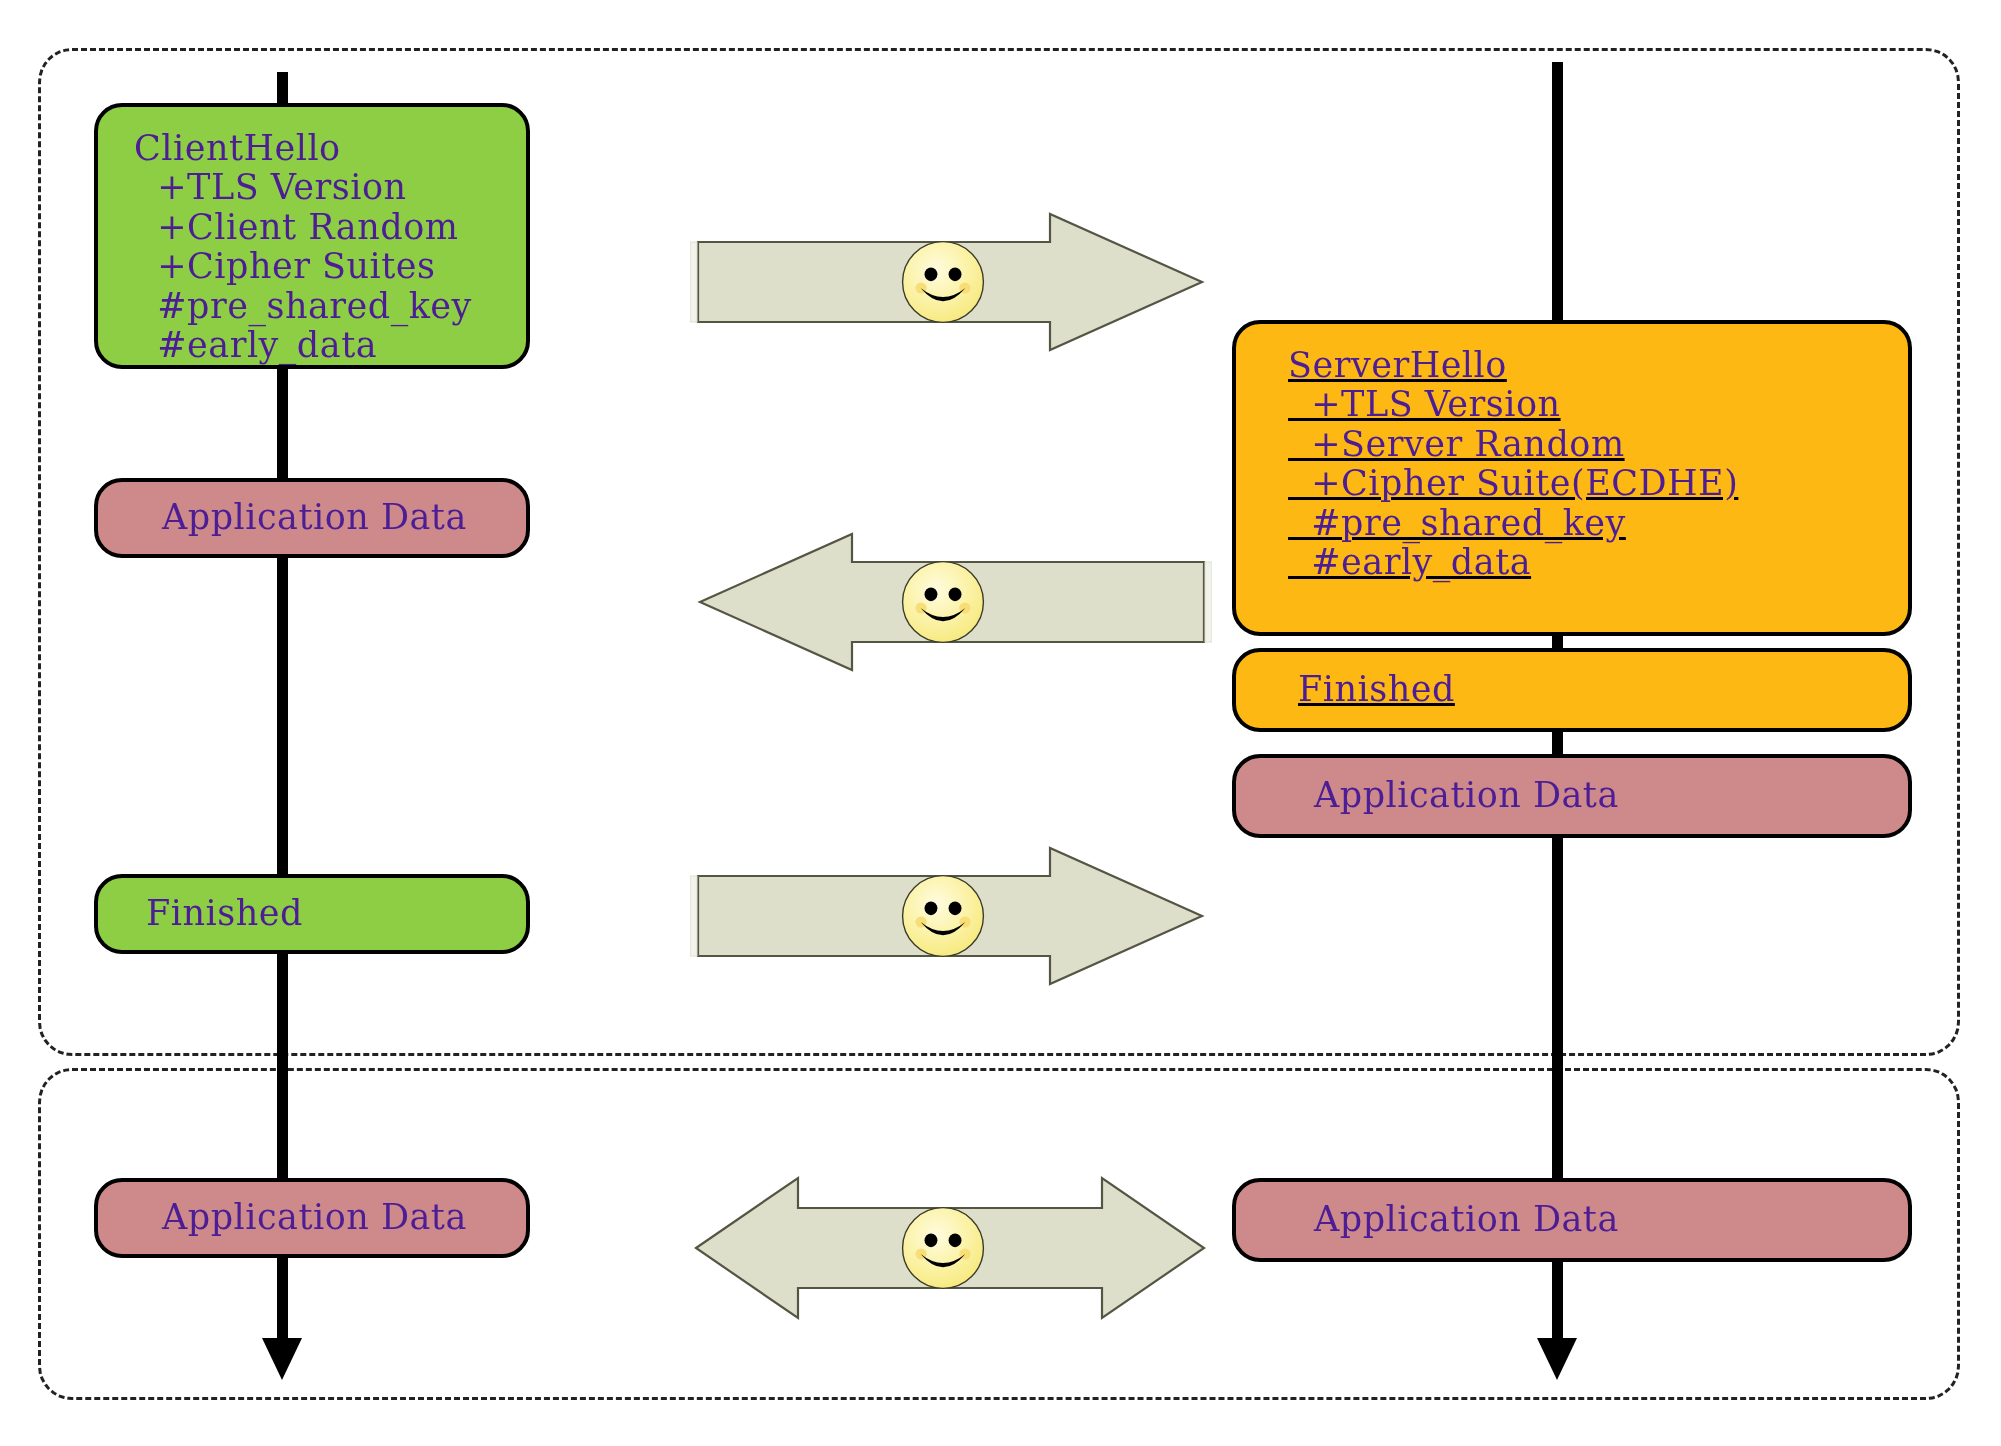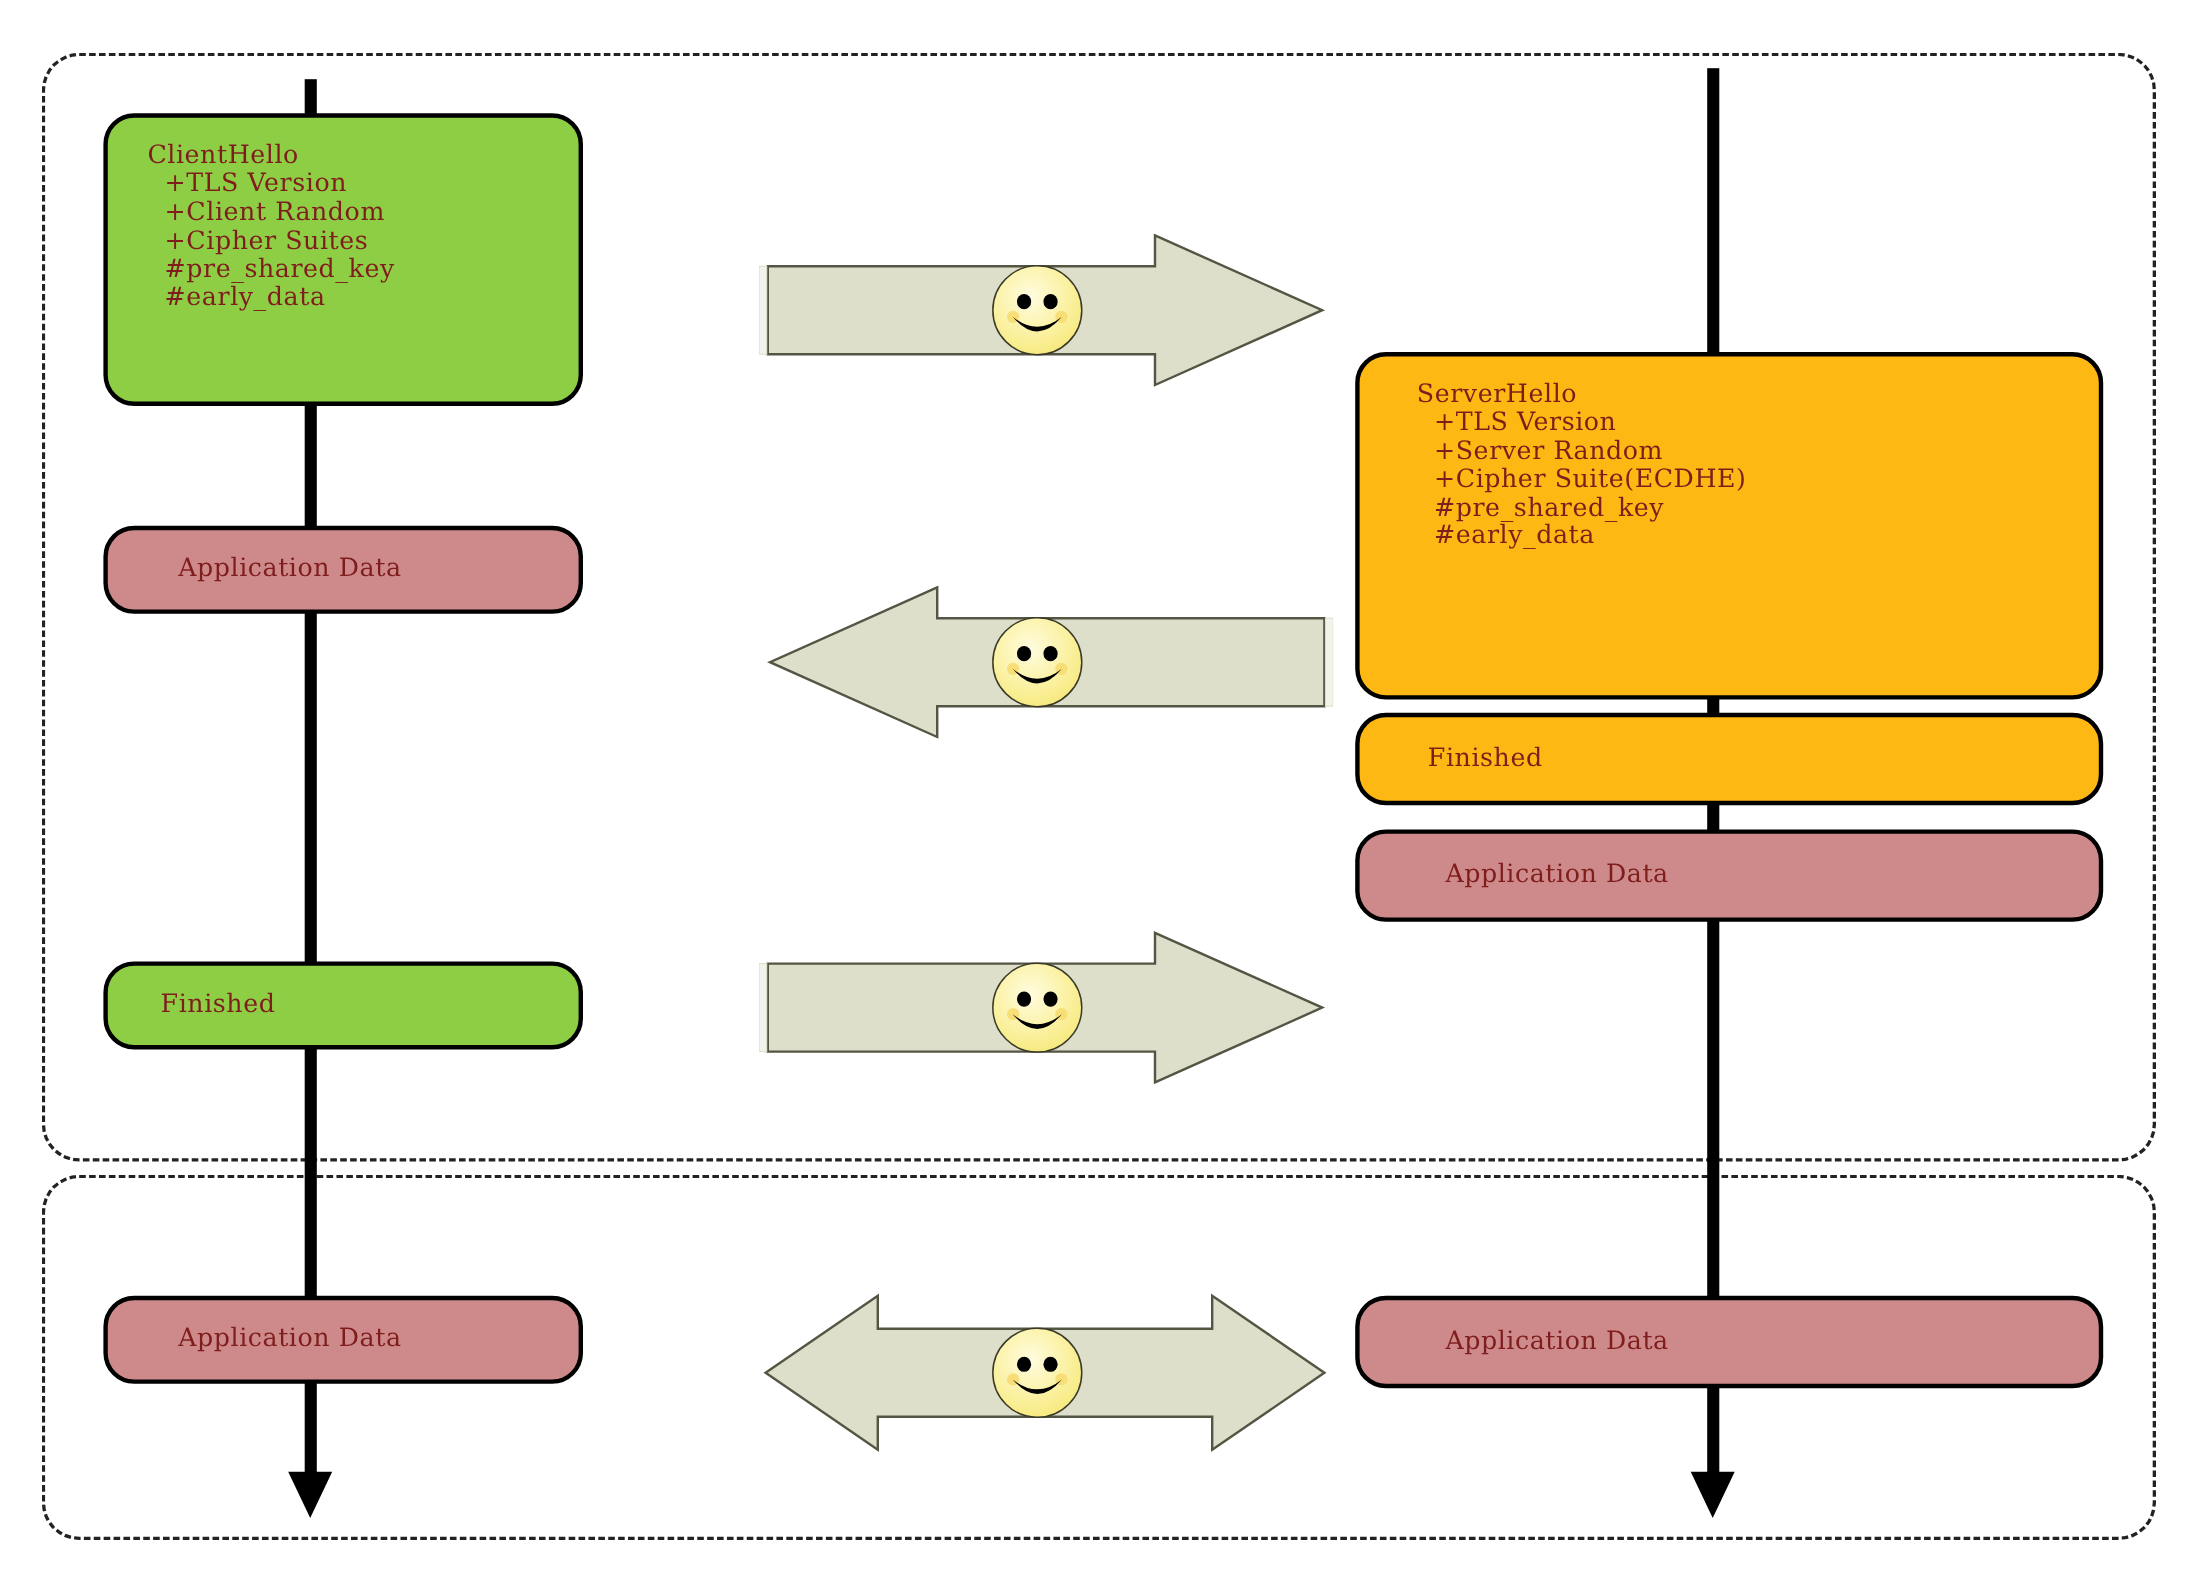--- a/index.html
+++ b/index.html
@@ -55,27 +55,27 @@
     border: 4px solid #000000;
     border-radius: 28px;
     display: flex;
     align-items: center;
     padding: 0;
     overflow: hidden;
   }
   .msg-box .msg-text {
     white-space: pre;
     font-family: "DejaVu Serif", serif;
-    font-size: 23px;
+    font-size: 35px;
     line-height: 1.125;
-    color: #7f1d1d;
+    color: #4c1d95;
     letter-spacing: 0.5px;
   }
   .box-green  { background: #8DCE45; }
-  .box-orange { background: #FDB813; }
+  .box-orange { background: #FDB813; text-decoration: underline; }
   .box-rose   { background: #CE8A8A; padding-left: 16px; }
 
   .box-multiline { align-items: flex-start; }
   .box-multiline .msg-text { padding-top: 22px; }
 
   
   #box-client-hello      { left: 94px; top: 103px; width: 436px; height: 266px; }
   #box-client-hello .msg-text { padding-left: 36px; }
   #box-client-appdata-1  { left: 94px; top: 478px; width: 436px; height: 80px; }
   #box-client-appdata-1 .msg-text { padding-left: 48px; }

